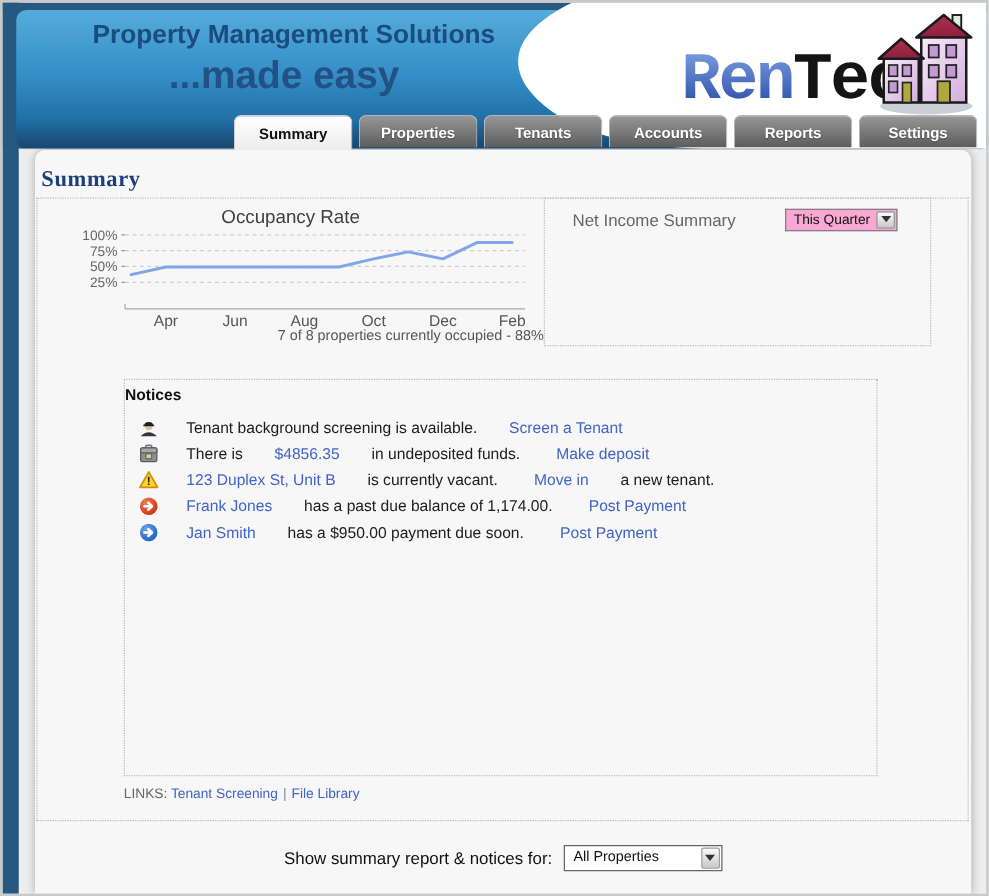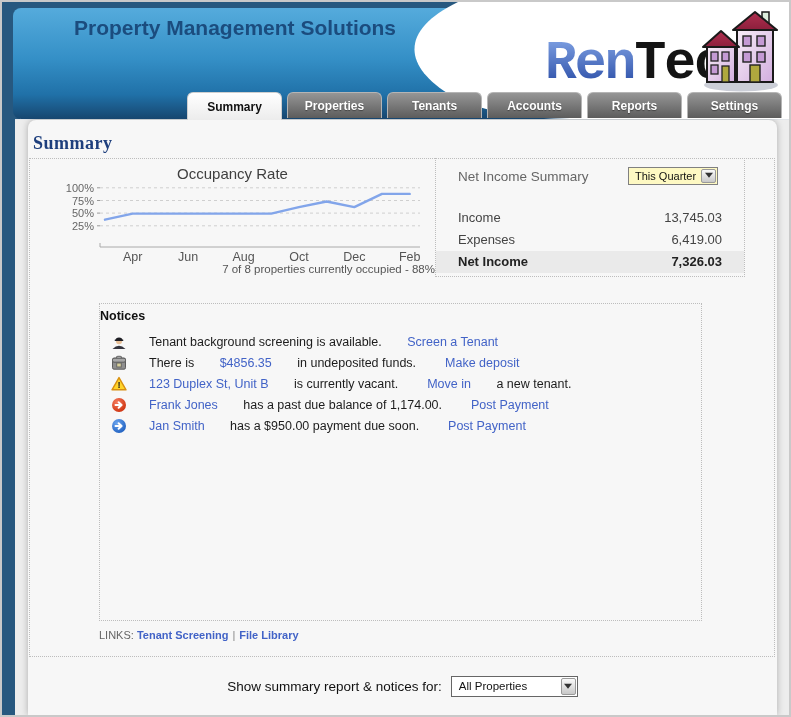--- a/index.html
+++ b/index.html
@@ -30,40 +30,40 @@
   .page-title{position:absolute;left:5px;top:13px;font-family:"Liberation Serif",serif;
         font-size:18px;font-weight:700;color:#1e3f7d;letter-spacing:.5px;}
   .outer-panel{position:absolute;left:1px;top:38px;width:746px;height:499px;border:1px dotted #bdbdbd;box-sizing:border-box;padding-left:20px;}
   
   .chart-title{position:absolute;left:0;top:6px;width:405px;text-align:center;font-size:15px;color:#3f3f3f;}
   .chart-svg{position:absolute;left:0;top:24px;}
   .chart-caption{position:absolute;left:0;top:104px;width:405px;text-align:right;font-size:11.5px;color:#555;}
   
   .net-box{position:absolute;left:405px;top:-1px;width:310px;height:119px;border:1px dotted #bdbdbd;box-sizing:border-box;}
   .net-title{position:absolute;left:22px;top:10px;font-size:13.5px;color:#666;}
-  .mini-select{position:absolute;right:26px;top:8px;width:90px;height:18px;background:#fef9c3;border:1px solid #808080;
+  .mini-select{position:absolute;right:26px;top:8px;width:90px;height:18px;background:#f9a8d4;border:1px solid #808080;
         box-sizing:border-box;font-size:11px;color:#111;line-height:16px;padding-left:6px;cursor:pointer;}
   .sel-btn{position:absolute;right:1px;top:1px;bottom:1px;width:15px;background:linear-gradient(#fafafa,#c8c8c8);
         border:1px solid #9a9a9a;border-radius:2px;box-sizing:border-box;}
   .sel-btn::after{content:"";position:absolute;left:50%;top:50%;transform:translate(-50%,-35%);
         border:4px solid transparent;border-top:5px solid #333;}
   .net-rows{position:absolute;left:0;right:0;top:48px;}
   .net-row{height:22px;line-height:22px;padding:0 22px;display:flex;justify-content:space-between;
         font-size:13px;color:#444;}
   .net-row.total{font-weight:700;color:#222;background:#eaeaea;}
   
   .notices-box{position:absolute;left:69px;top:144px;width:603px;height:318px;border:1px dotted #bdbdbd;box-sizing:border-box;}
   .notices-title{position:absolute;left:0;top:5px;width:100%;text-align:left;font-size:12.5px;font-weight:700;color:#111;}
   .notices-list{position:absolute;left:11px;top:27px;right:8px;}
   .notice-row{height:21px;display:flex;align-items:center;gap:22px;font-size:12.5px;color:#1c1c1c;white-space:pre;}
   .notice-icon{width:16px;height:16px;flex:0 0 16px;display:inline-flex;}
   .link{color:#4263c7;cursor:pointer;}
   
   .links-row{position:absolute;left:69px;top:470px;font-size:11px;color:#666;}
-  .links-row .link{font-size:11px;font-weight:bold;}
+  .links-row .link{font-size:11px;}
   .link-sep{color:#888;padding:0 4px;}
   
   .footer{position:absolute;left:0;top:556px;width:100%;display:flex;justify-content:center;align-items:center;gap:9px;}
   .footer-label{font-size:13.5px;color:#111;}
   .footer-select{position:relative;width:127px;height:21px;background:#fff;border:1px solid #666;box-sizing:border-box;
         font-size:11.5px;color:#111;line-height:19px;padding-left:7px;cursor:pointer;}
   .content-topline{position:absolute;left:13px;top:117px;right:0;height:1px;background:#e2e6ea;z-index:2;}
 </style>
 </head>
 <body>
@@ -81,20 +81,21 @@
           <stop offset="0.78" stop-color="#2071a8"></stop>
             <stop offset="1" stop-color="#17466f"></stop>
         </linearGradient>
       </defs>
       <rect x="0" y="0" width="18" height="117" fill="#27587f"></rect>
       <rect x="0" y="0" width="791" height="8" fill="#27587f"></rect>
       <rect x="11" y="6" width="780" height="111" rx="8" fill="url(#hdr)"></rect>
       <path d="M456,0 C398,28 400,64 450,94 C480,110 525,117 568,117 L791,117 L791,0 Z" fill="#ffffff"></path>
     </svg>
     <div class="tagline1">Property Management Solutions</div>
+    <div class="tagline2">...made easy</div>
     <div class="logo"><span class="ren">Ren</span><span class="tec">Tec</span></div>
     <svg class="houses" width="82" height="84" viewBox="0 0 82 84">
       <defs>
         <linearGradient id="wall" x1="0" y1="0" x2="1" y2="1">
           <stop offset="0" stop-color="#f8eef8"></stop>
             <stop offset="1" stop-color="#d2aede"></stop>
         </linearGradient>
         <linearGradient id="roof" x1="0" y1="0" x2="0" y2="1">
           <stop offset="0" stop-color="#b03050"></stop>
             <stop offset="1" stop-color="#8c1f3c"></stop>
@@ -156,34 +157,20 @@
           <text x="379.7" y="78" text-anchor="middle" font-size="12.5" fill="#555" font-family="Liberation Sans,sans-serif">Feb</text>
         </svg>
       <div class="chart-caption">7 of 8 properties currently occupied - 88%</div>
 
       <div class="net-box">
         <div class="net-title">Net Income Summary</div>
         <div class="mini-select">
           <span>This Quarter</span>
           <span class="sel-btn"></span>
         </div>
-        <div class="net-rows">
-          <div class="net-row">
-            <span>Income</span>
-            <span>13,745.03</span>
-          </div>
-          <div class="net-row">
-            <span>Expenses</span>
-            <span>6,419.00</span>
-          </div>
-          <div class="net-row total">
-            <span>Net Income</span>
-            <span>7,326.03</span>
-          </div>
-        </div>
       </div>
 
       <div class="notices-box">
         <div class="notices-title">Notices</div>
         <div class="notices-list">
             <div class="notice-row"><span class="notice-icon"><svg width="16" height="16" viewBox="0 0 16 16">
                   <path d="M1.5,15 Q8,8.5 14.5,15 Z" fill="#35353e"></path>
                   <circle cx="8" cy="7.2" r="3" fill="#e8c098"></circle>
                   <path d="M4.6,6.2 a3.4,2.6 0 0 1 6.8,0 Z" fill="#1e1e24"></path>
                   <rect x="3.6" y="5.6" width="8.8" height="1.4" rx="0.7" fill="#1e1e24"></rect>

